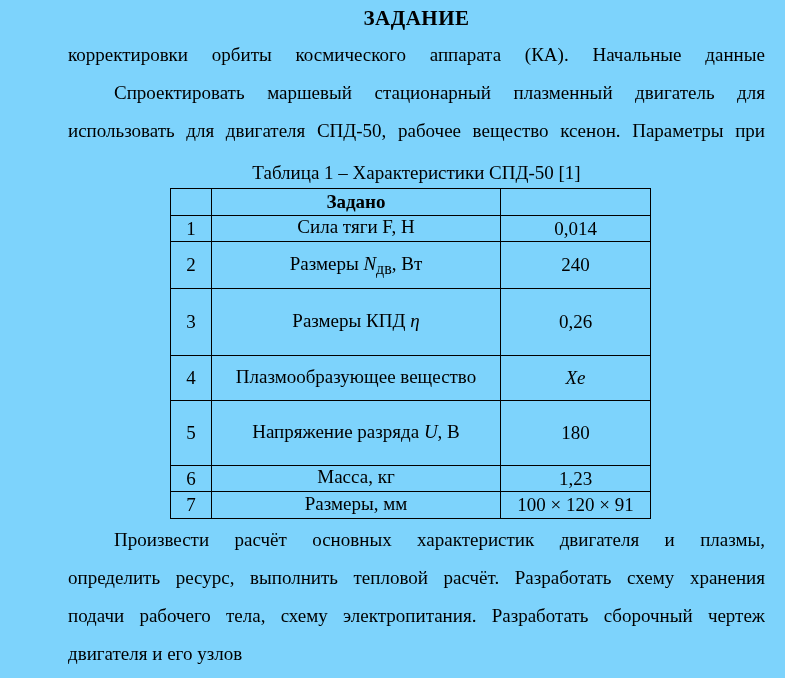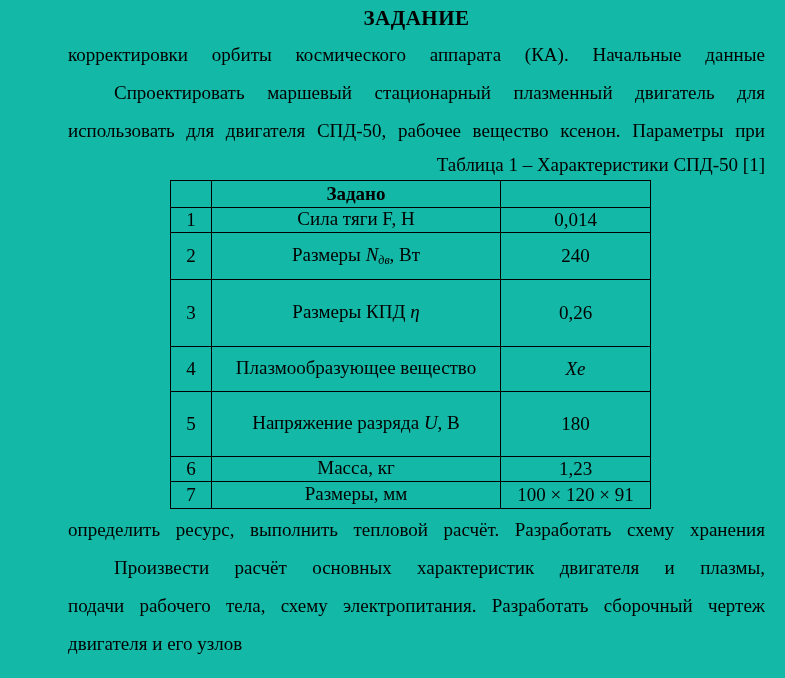--- a/index.html
+++ b/index.html
@@ -1,20 +1,20 @@
 <!DOCTYPE html>
 <html><head>
 <meta charset="utf-8">
 <style>
   html,body { margin:0; padding:0; background:#ffffff; }
   .page {
     position: relative;
     width: 785px;
     height: 678px;
-    background: #14b8a6;
+    background: #7dd3fc;
     color: #000000;
     font-family: "Liberation Serif", "DejaVu Serif", serif;
     overflow: hidden;
     box-sizing: border-box;
     padding: 5px 20px 0 68px;
   }
   .doc-title {
     font-size: 21px;
     line-height: 26px;
     font-weight: bold;
@@ -34,21 +34,22 @@
   .para .line.indent { padding-left: 46px; }
   .para .line.last {
     text-align: left;
     text-align-last: left;
     white-space: normal;
   }
   .table-caption {
     font-size: 19px;
     line-height: 30px;
     height: 30px;
-    text-align: right;
+    text-align: center;
+    margin-top: 8px;
   }
   table.spec {
     border-collapse: collapse;
     margin-left: 102px;
     table-layout: fixed;
   }
   table.spec td {
     border: 1.5px solid #000000;
     text-align: center;
     vertical-align: middle;
@@ -63,23 +64,22 @@
   tr.rh-1 td { height: 23px; }
   tr.rh-2 td { height: 46px; }
   tr.rh-3 td { height: 66px; }
   tr.rh-4 td { height: 44px; }
   tr.rh-5 td { height: 64px; }
   tr.rh-6 td { height: 23px; }
   tr.rh-7 td { height: 26px; }
   .hdr-label { font-weight: bold; }
   .math-var { font-style: italic; }
   .math-sub {
-    font-size: 12px;
+    font-size: 16px;
     vertical-align: -0.25em;
-    font-style: italic;
   }
   .val-italic { font-style: italic; }
   .para2 { margin-top: 2px; }
 </style>
 </head>
 <body>
 
 <div class="page">
 
   <div class="doc-title">ЗАДАНИЕ</div>
@@ -136,19 +136,19 @@
       </tr>
       <tr class="rh-7">
         <td>7</td>
         <td><span>Размеры, мм</span><span class="math-var"></span><span class="math-sub"></span><span></span></td>
         <td>100 × 120 × 91</td>
       </tr>
     </tbody>
   </table>
 
   <div class="para para2">
+    <div class="line indent">Произвести расчёт основных характеристик двигателя и плазмы,</div>
     <div class="line">определить ресурс, выполнить тепловой расчёт. Разработать схему хранения</div>
-    <div class="line indent">Произвести расчёт основных характеристик двигателя и плазмы,</div>
     <div class="line">подачи рабочего тела, схему электропитания. Разработать сборочный чертеж</div>
     <div class="line last">двигателя и его узлов</div>
   </div>
 
 </div>
 
 </body></html>

